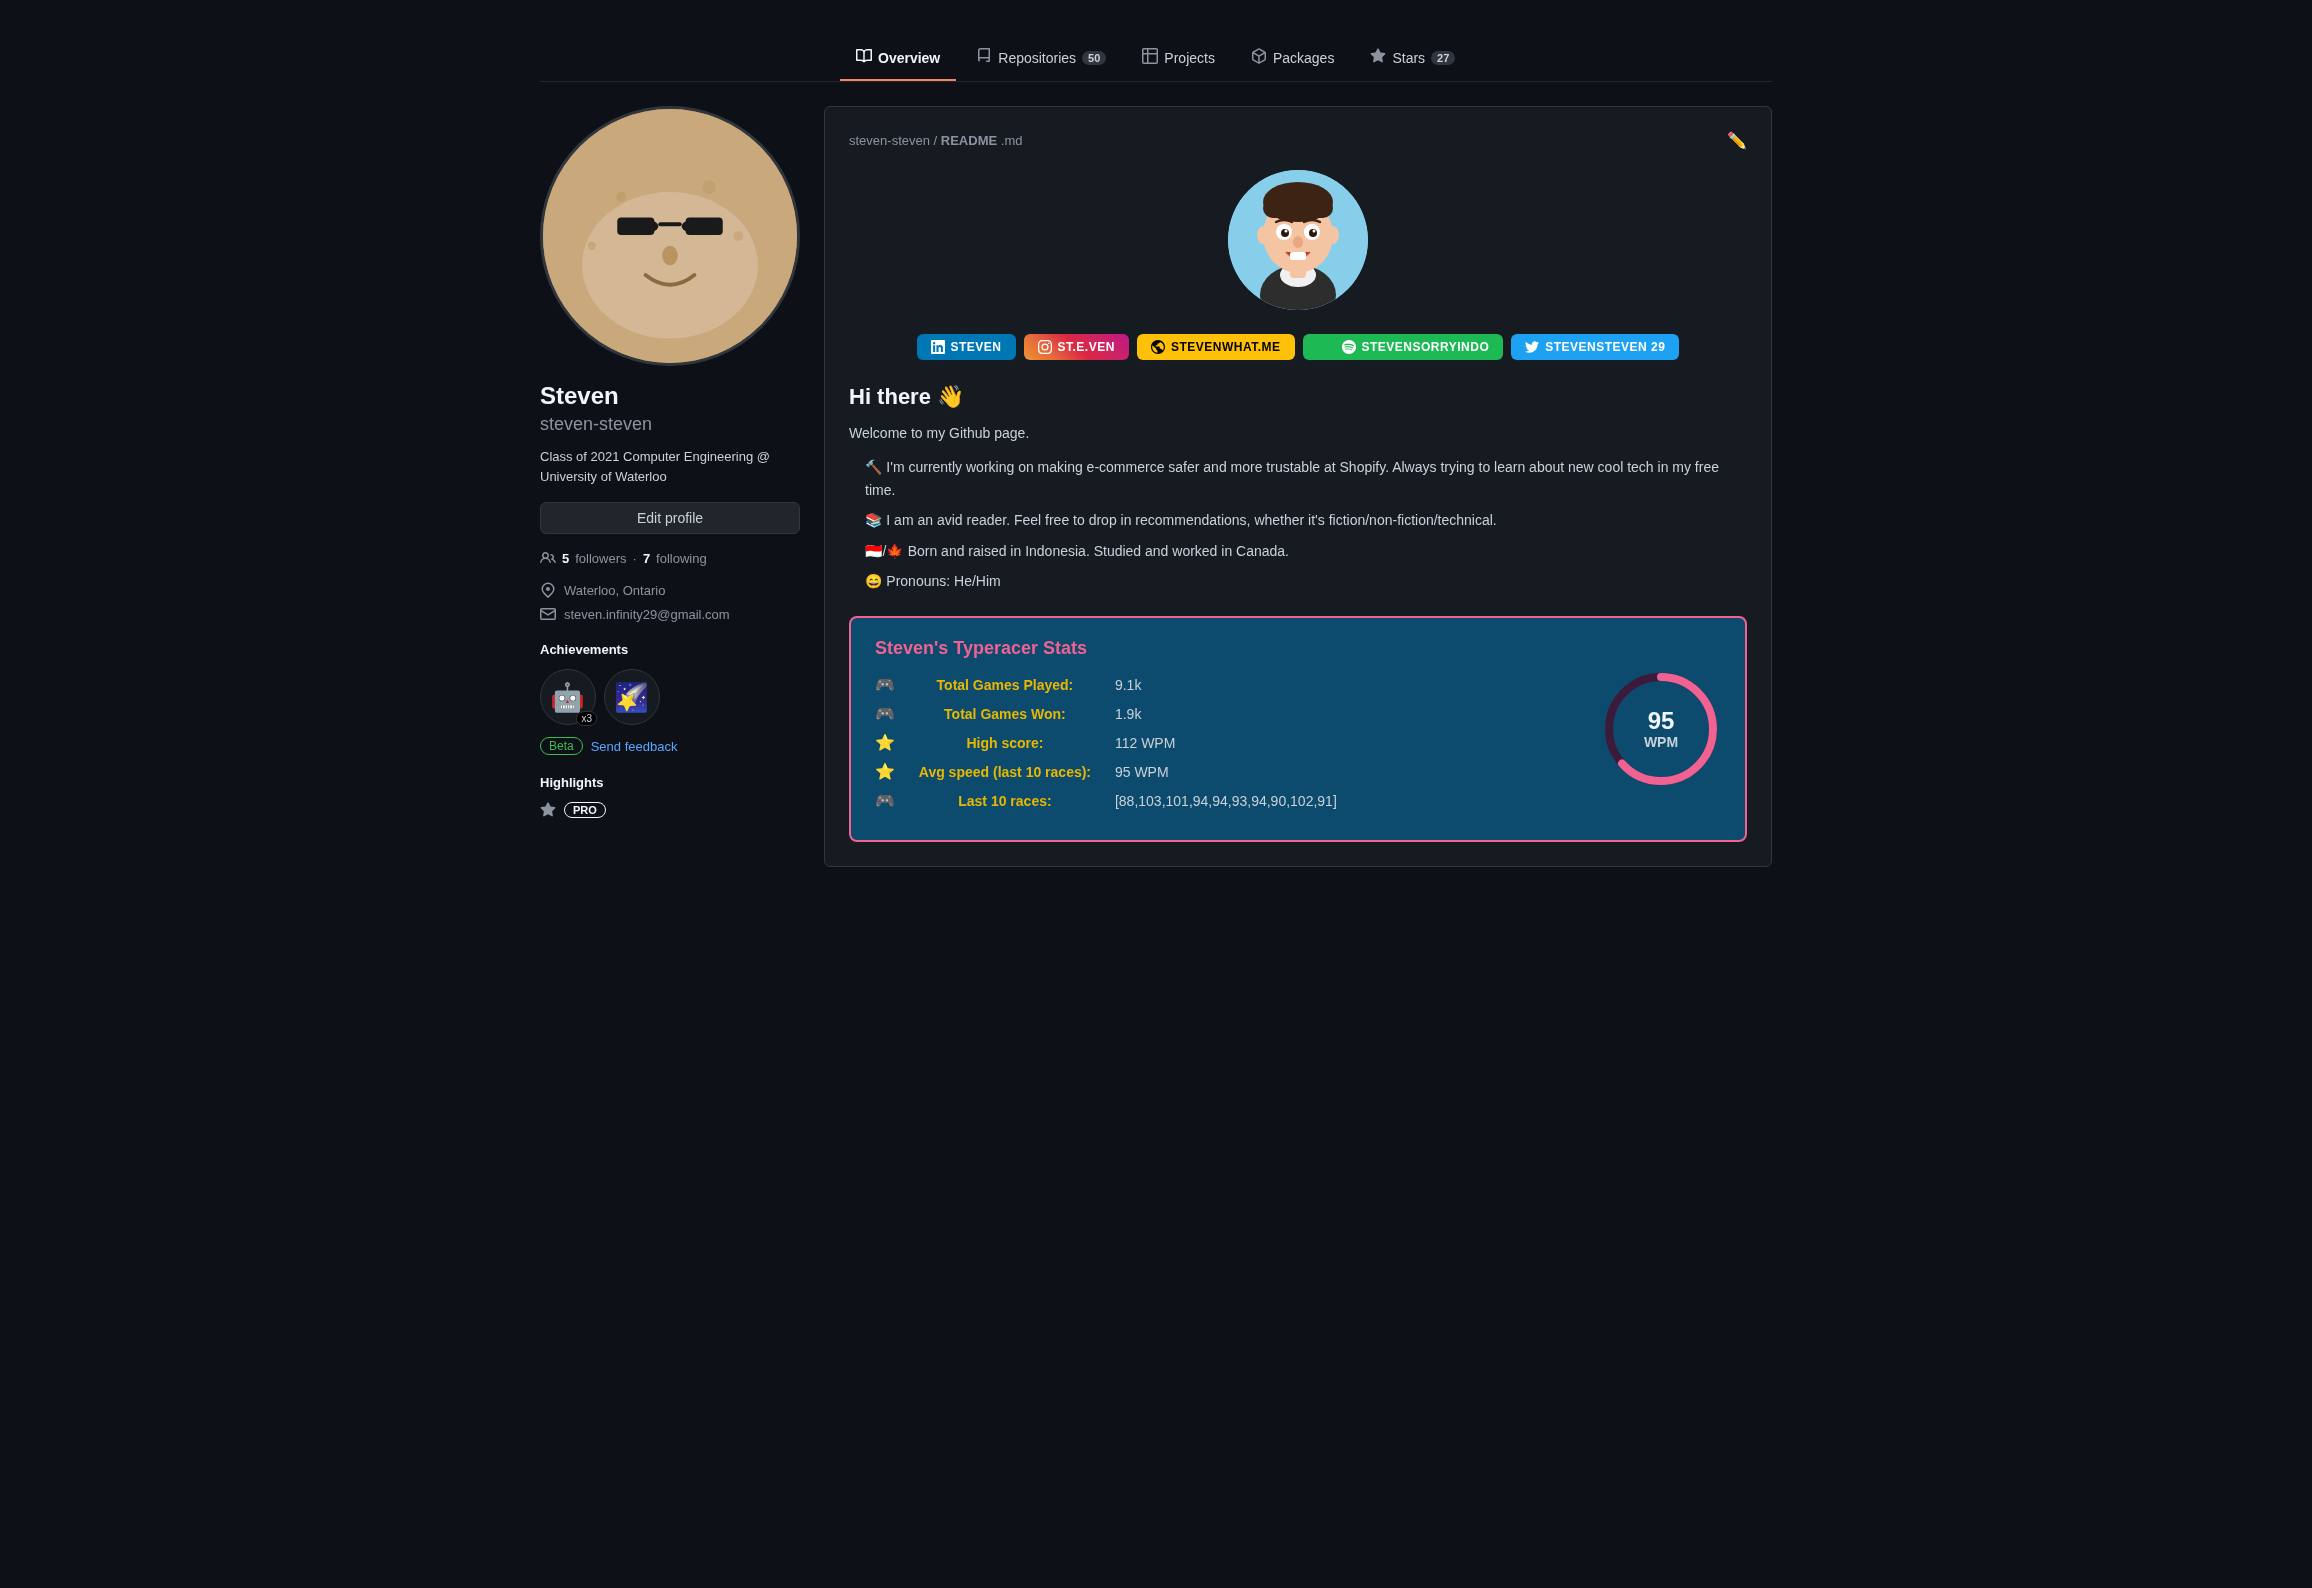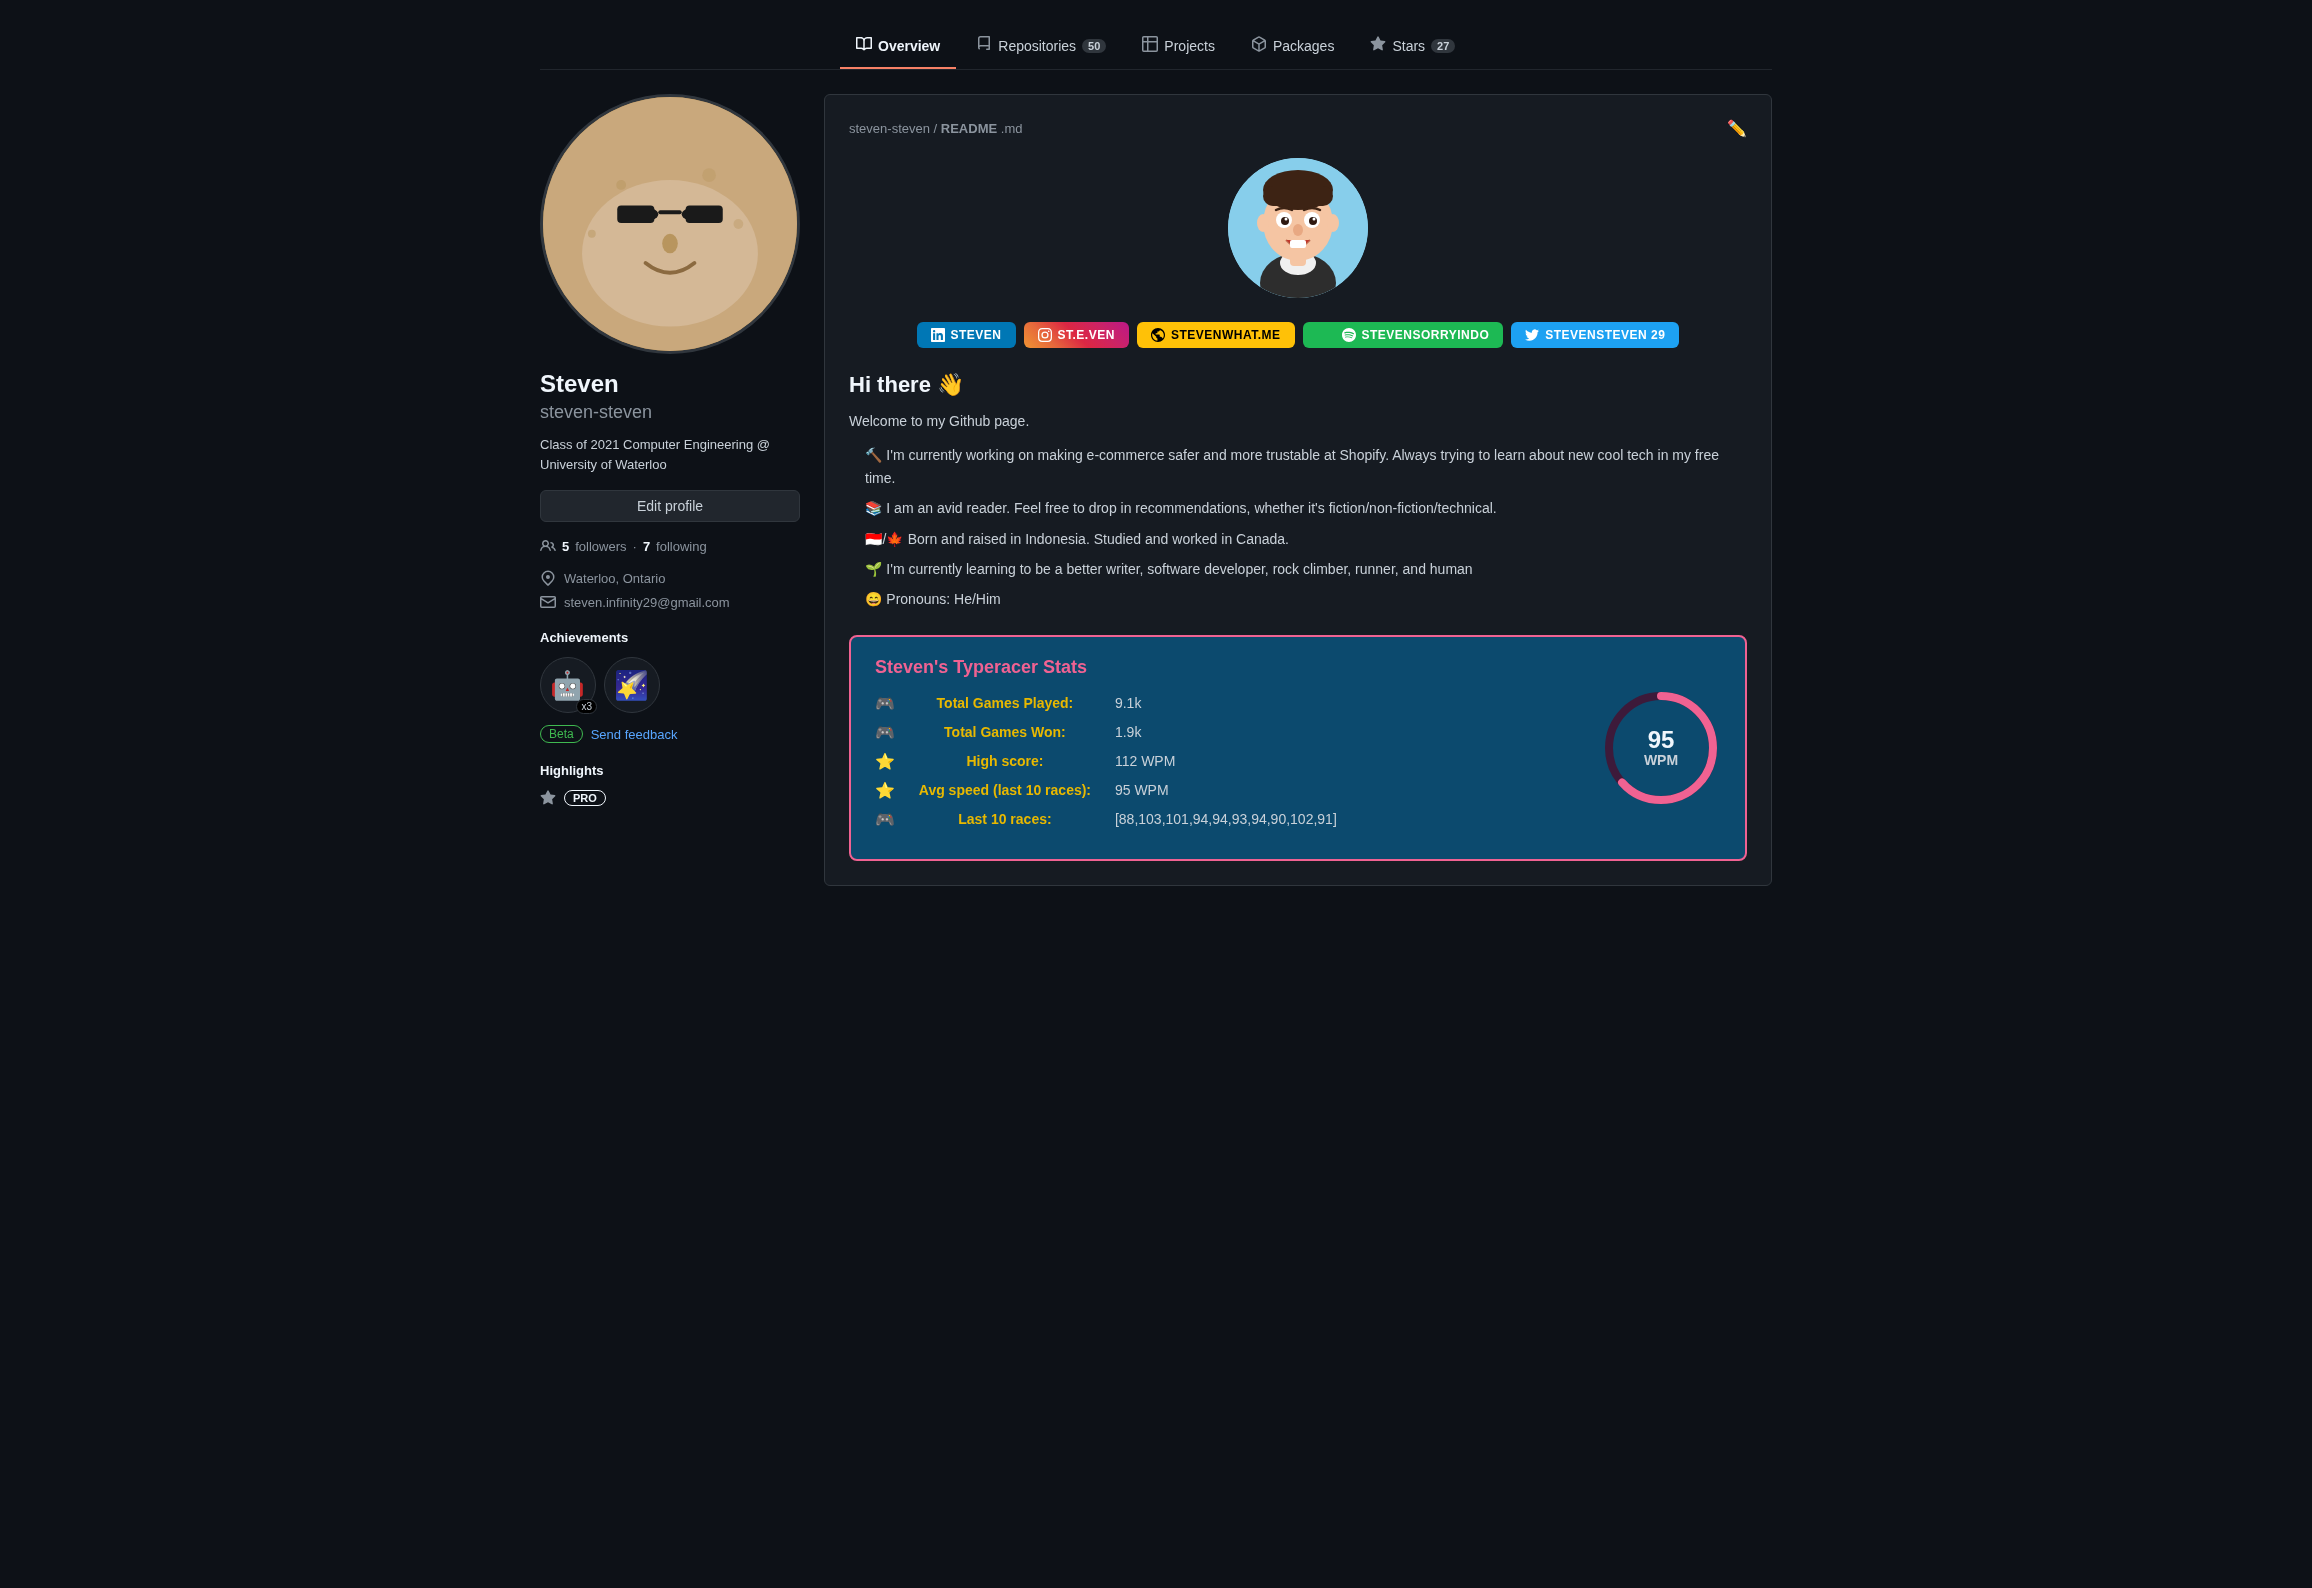--- a/index.html
+++ b/index.html
@@ -7,21 +7,21 @@
       background: #0d1117;
       color: #c9d1d9;
       font-family: -apple-system, BlinkMacSystemFont, "Segoe UI", Helvetica, Arial, sans-serif;
       font-size: 14px;
       min-height: 100vh;
     }
     .page-wrapper {
       display: flex;
       flex-direction: column;
       max-width: 1280px;
-      margin: 4px auto;
+      margin: 16px auto;
       padding: 20px 24px;
     }
     
     .profile-tabs {
       display: flex;
       gap: 4px;
       border-bottom: 1px solid #21262d;
       margin-bottom: 24px;
       padding-left: 300px;
     }
@@ -609,21 +609,20 @@
           </span>
         </div>
 
         <div class="readme-content">
           <h2>Hi there 👋</h2>
           <p>Welcome to my Github page.</p>
           <ul>
             <li>🔨 I'm currently working on making e-commerce safer and more trustable at Shopify. Always trying to learn about new cool tech in my free time.</li>
             <li>📚 I am an avid reader. Feel free to drop in recommendations, whether it's fiction/non-fiction/technical.</li>
             <li>🇮🇩/🍁 Born and raised in Indonesia. Studied and worked in Canada.</li>
-            <li>🌱 I'm currently learning to be a better writer, software developer, rock climber, runner, and human</li>
             <li>😄 Pronouns: He/Him</li>
           </ul>
 
           <div class="typeracer-card">
             <div class="typeracer-left">
               <div class="typeracer-title">Steven's Typeracer Stats</div>
               <div class="typeracer-stat">
                 <span class="stat-icon">🎮</span>
                 <span class="typeracer-stat-label">Total Games Played:</span>
                 <span class="typeracer-stat-value">9.1k</span>

